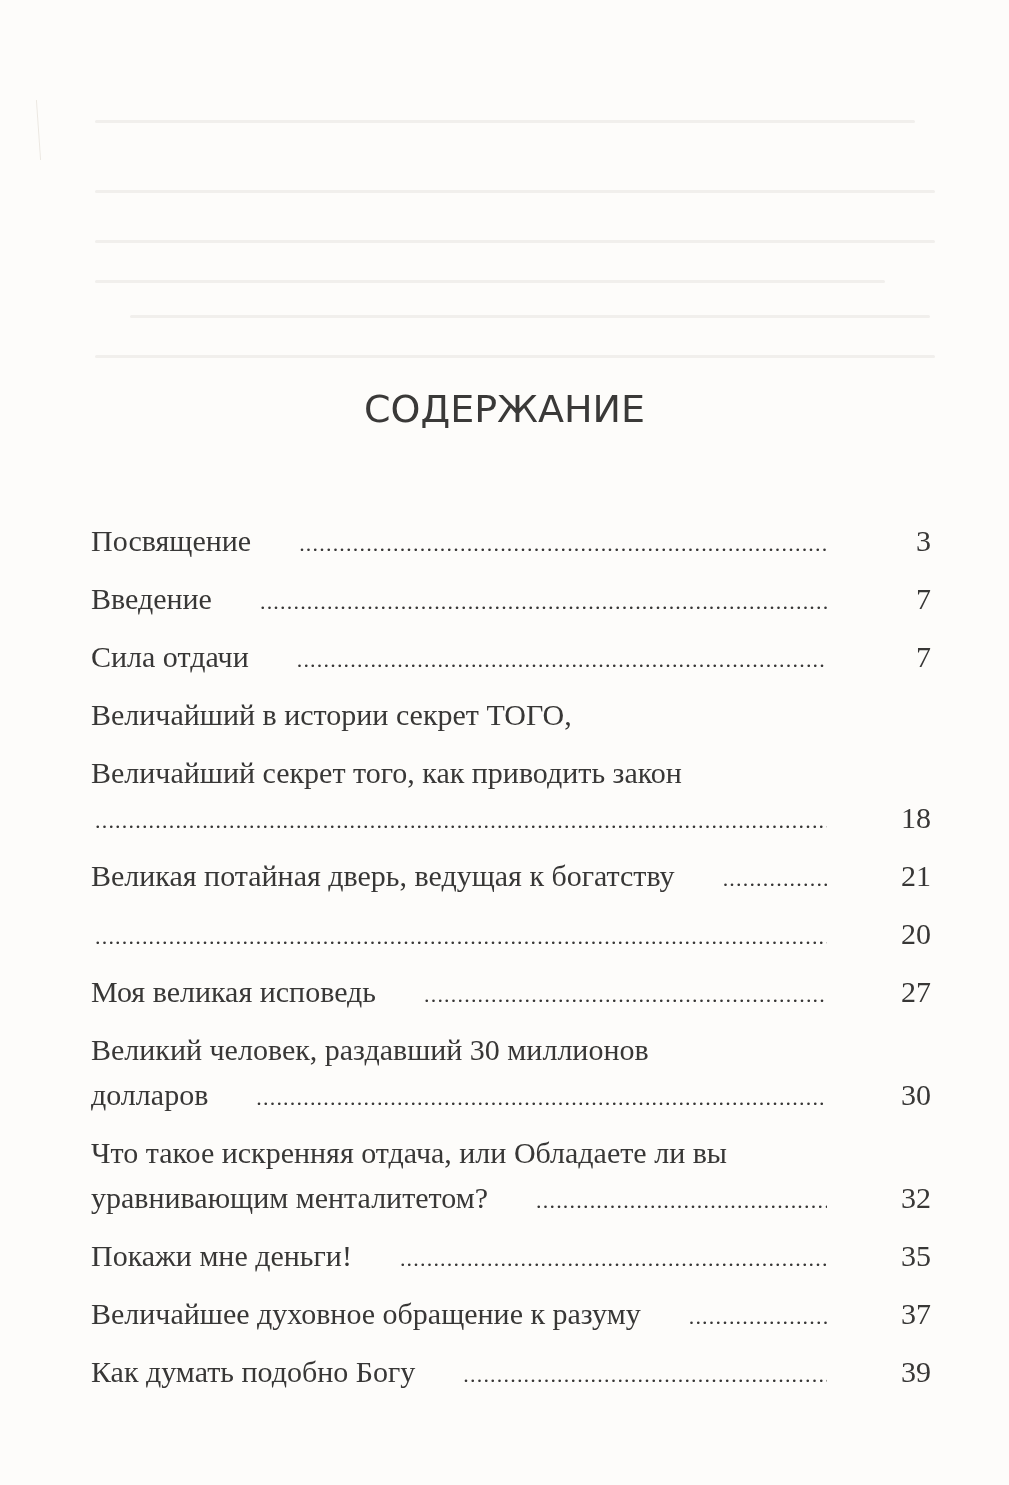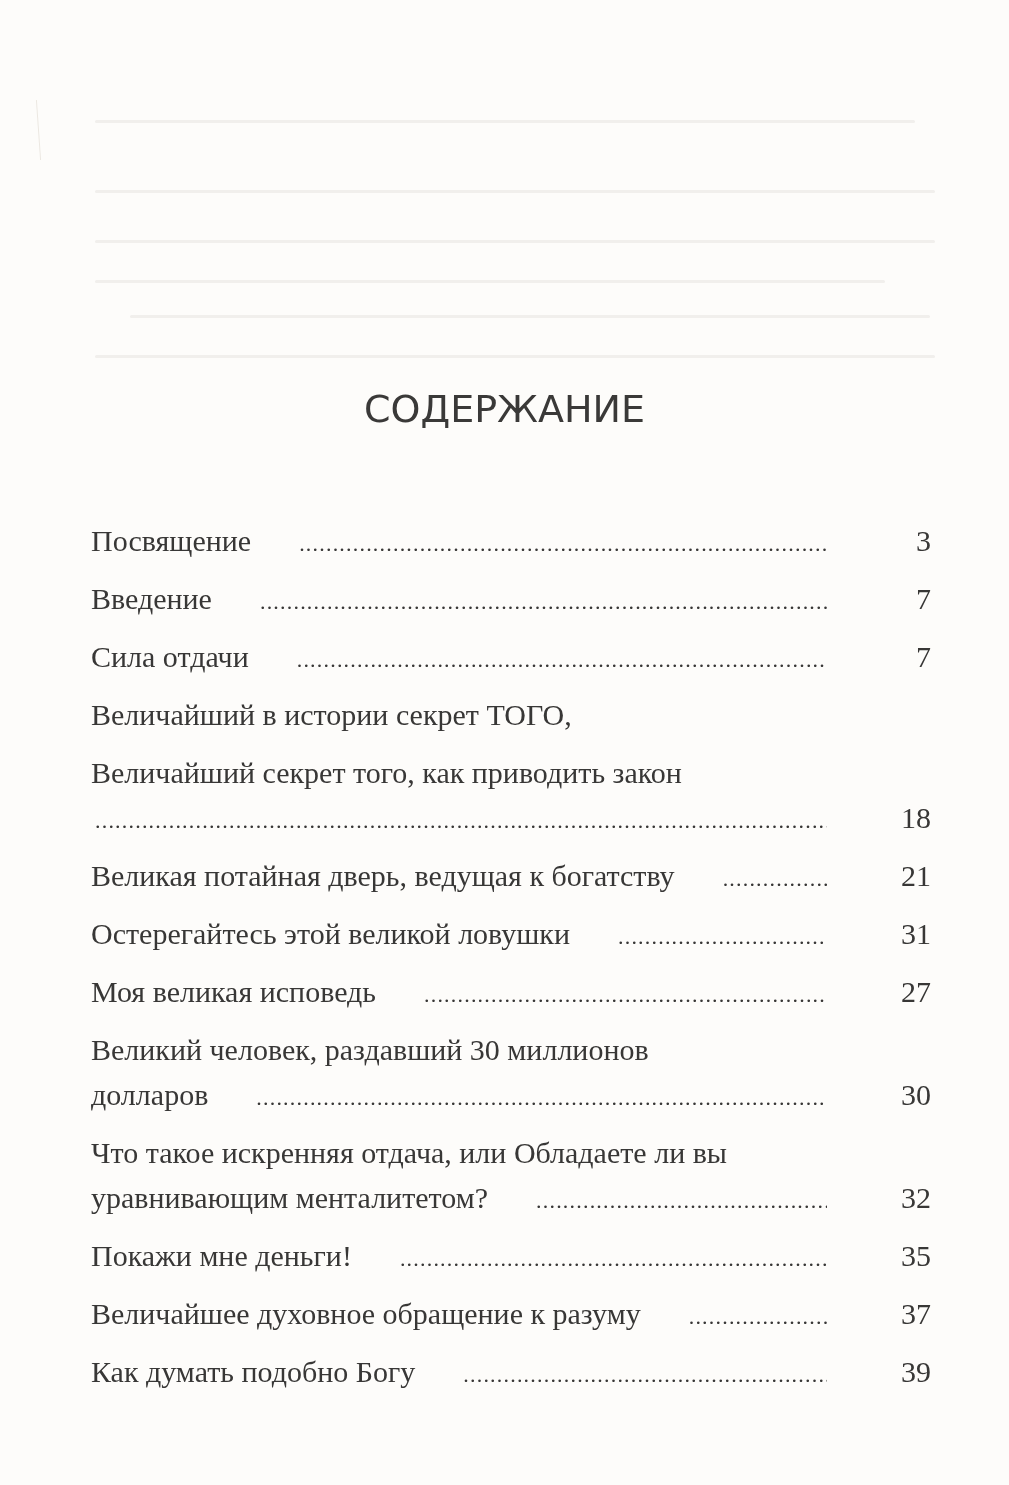--- a/index.html
+++ b/index.html
@@ -155,23 +155,22 @@
     <div class="entry gap-1">
       <div class="line">
         <span class="text">Великая потайная дверь, ведущая к богатству</span>
         <span class="leader"></span>
         <span class="page-num">21</span>
       </div>
     </div>
 
     <div class="entry gap-1">
       <div class="line">
-        <span class="text">Остерегайтесь этой великой ловушки</span>
-        <span class="leader"></span>
-        <span class="page-num">31</span>
+        <span class="leader"></span>
+        <span class="page-num">20</span>
       </div>
     </div>
 
     <div class="entry gap-1">
       <div class="line">
         <span class="text">Моя великая исповедь</span>
         <span class="leader"></span>
         <span class="page-num">27</span>
       </div>
     </div>

